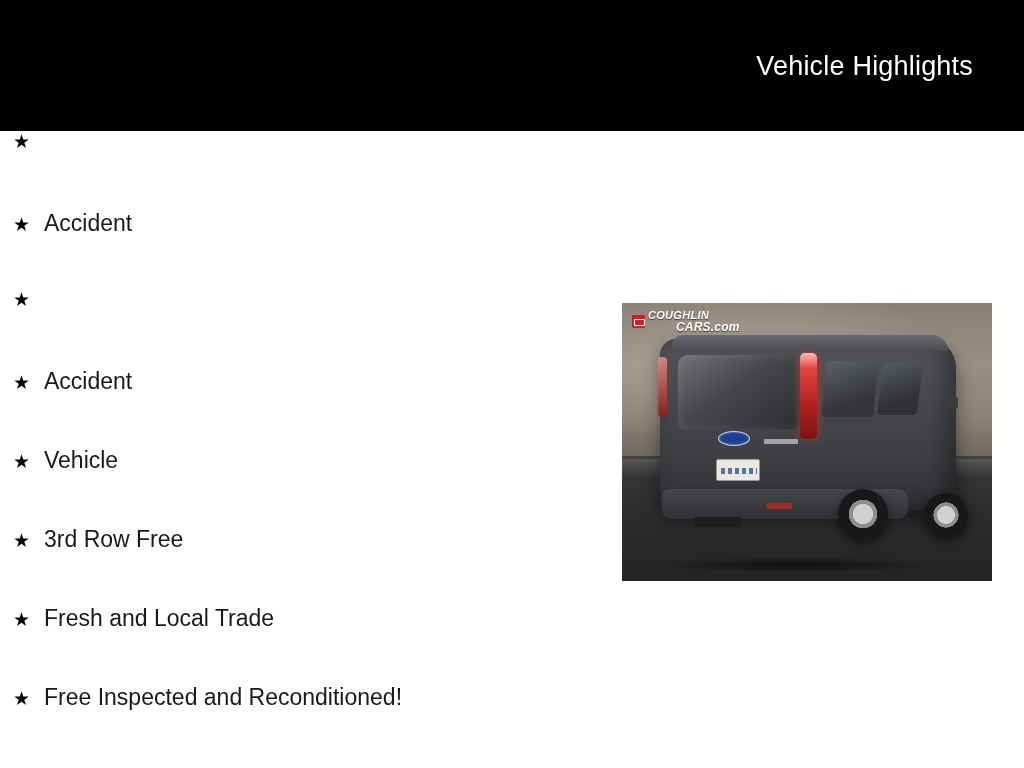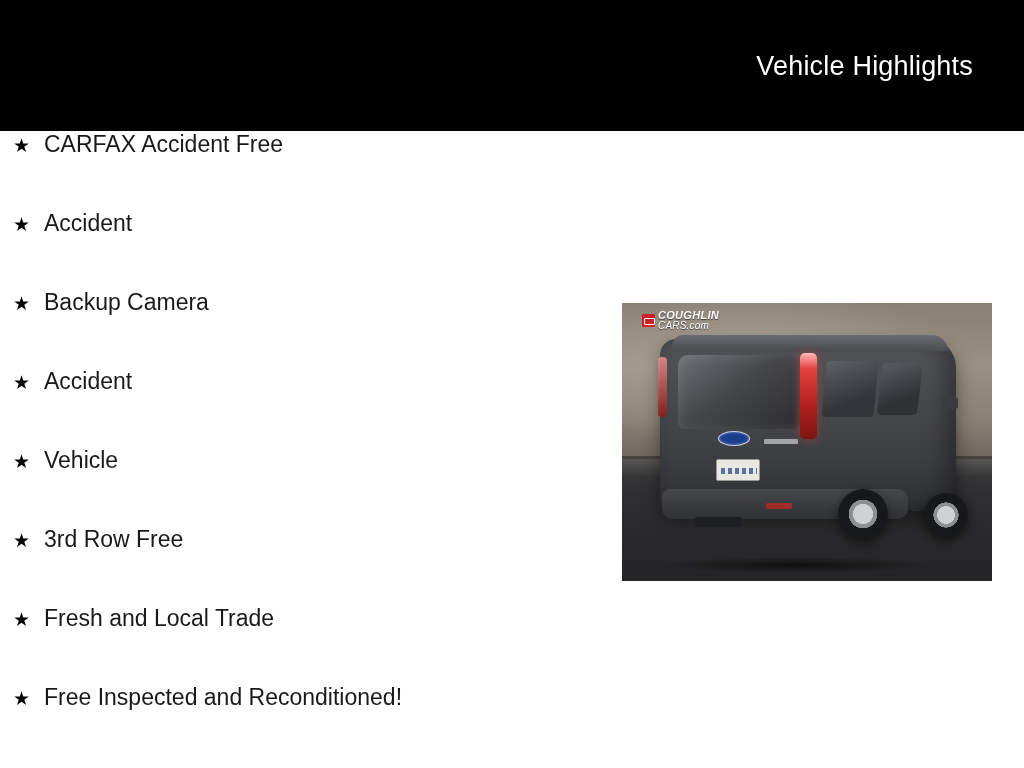--- a/index.html
+++ b/index.html
@@ -102,21 +102,21 @@
   }
   .floor::before {
     content: "";
     position: absolute;
     left: 0; right: 0; top: 0; height: 18px;
     background: linear-gradient(180deg, rgba(160,155,150,0.30), rgba(0,0,0,0));
   }
   
   .watermark {
     position: absolute;
-    left: 20px; top: 7px;
+    left: 10px; top: 7px;
     display: flex;
     align-items: center;
     gap: 3px;
     z-index: 6;
   }
   .wm-badge {
     width: 13px; height: 13px;
     background: #cf2026;
     border-radius: 1px;
     position: relative;
@@ -137,25 +137,26 @@
   .wm-main {
     color: #ffffff;
     font-size: 11px;
     font-weight: bold;
     font-style: italic;
     letter-spacing: 0.3px;
     text-shadow: 0 1px 1px rgba(0,0,0,0.6);
   }
   .wm-sub {
     color: #ffffff;
-    font-size: 10px;
-    font-weight: normal;
+    font-size: 12px;
+    font-weight: bold;
     font-style: italic;
     letter-spacing: 0.2px;
     text-shadow: 0 1px 1px rgba(0,0,0,0.6);
+    margin-left: 28px;
   }
   
   .van {
     position: absolute;
     left: 20px;
     top: 24px;
     width: 330px;
     height: 228px;
     z-index: 4;
   }
@@ -302,31 +303,29 @@
 <div class="page">
 
   <div class="header">
     <div class="header-title">Vehicle Highlights</div>
   </div>
 
   <ul class="highlights">
 
     <li class="highlight-item">
       <span class="star-icon">★</span>
-      <span class="highlight-label">CARFAX Accident Free</span>
     </li>
 
     <li class="highlight-item">
       <span class="star-icon">★</span>
       <span class="highlight-label">Accident</span>
     </li>
 
     <li class="highlight-item">
       <span class="star-icon">★</span>
-      <span class="highlight-label">Backup Camera</span>
     </li>
 
     <li class="highlight-item">
       <span class="star-icon">★</span>
       <span class="highlight-label">Accident</span>
     </li>
 
     <li class="highlight-item">
       <span class="star-icon">★</span>
       <span class="highlight-label">Vehicle</span>

